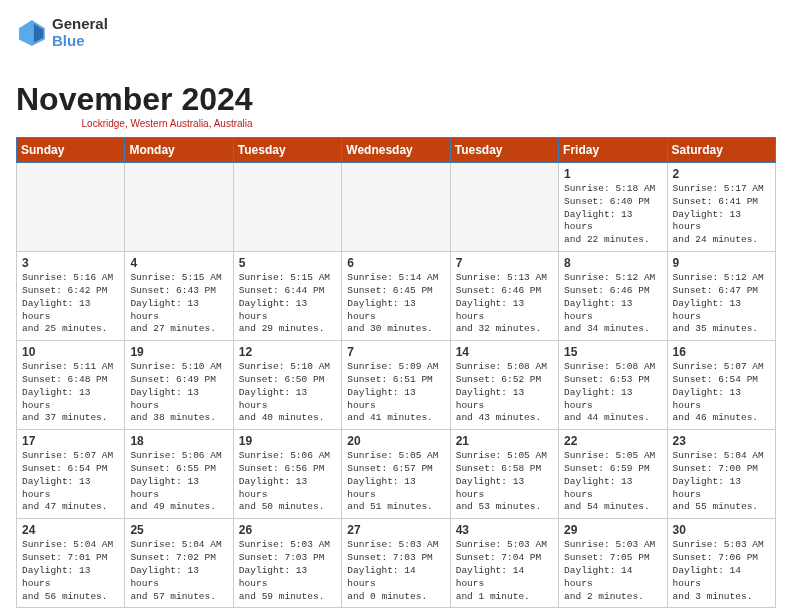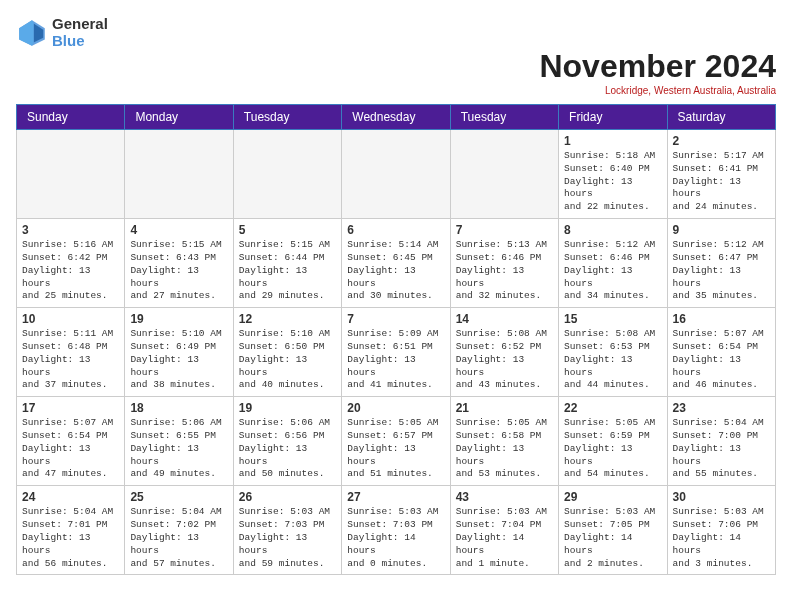--- a/index.html
+++ b/index.html
@@ -8,20 +8,21 @@
       background: #fff;
       width: 792px;
       min-height: 612px;
       padding: 16px;
     }
     .header-area {
       display: flex;
       justify-content: space-between;
       align-items: flex-start;
       margin-bottom: 8px;
+      flex-direction: column;
     }
     .logo {
       display: flex;
       align-items: center;
       gap: 4px;
     }
     .logo-text {
       display: flex;
       flex-direction: column;
       line-height: 1.1;
@@ -51,25 +52,25 @@
     }
     .location-title {
       font-size: 10px;
       color: #b91c1c;
     }
     .calendar {
       width: 100%;
       border-collapse: collapse;
     }
     .calendar th {
-      background: #4c1d95;
+      background: #c2410c;
       color: #fff;
       font-size: 12px;
-      font-weight: normal;
-      padding: 5px 10px;
+      font-weight: bold;
+      padding: 5px 4px;
       text-align: left;
       border: 1px solid #3a7bbf;
     }
     .calendar td {
       width: 14.28%;
       vertical-align: top;
       padding: 4px 5px;
       font-size: 10px;
       color: #333;
       border: 1px solid #ccc;

